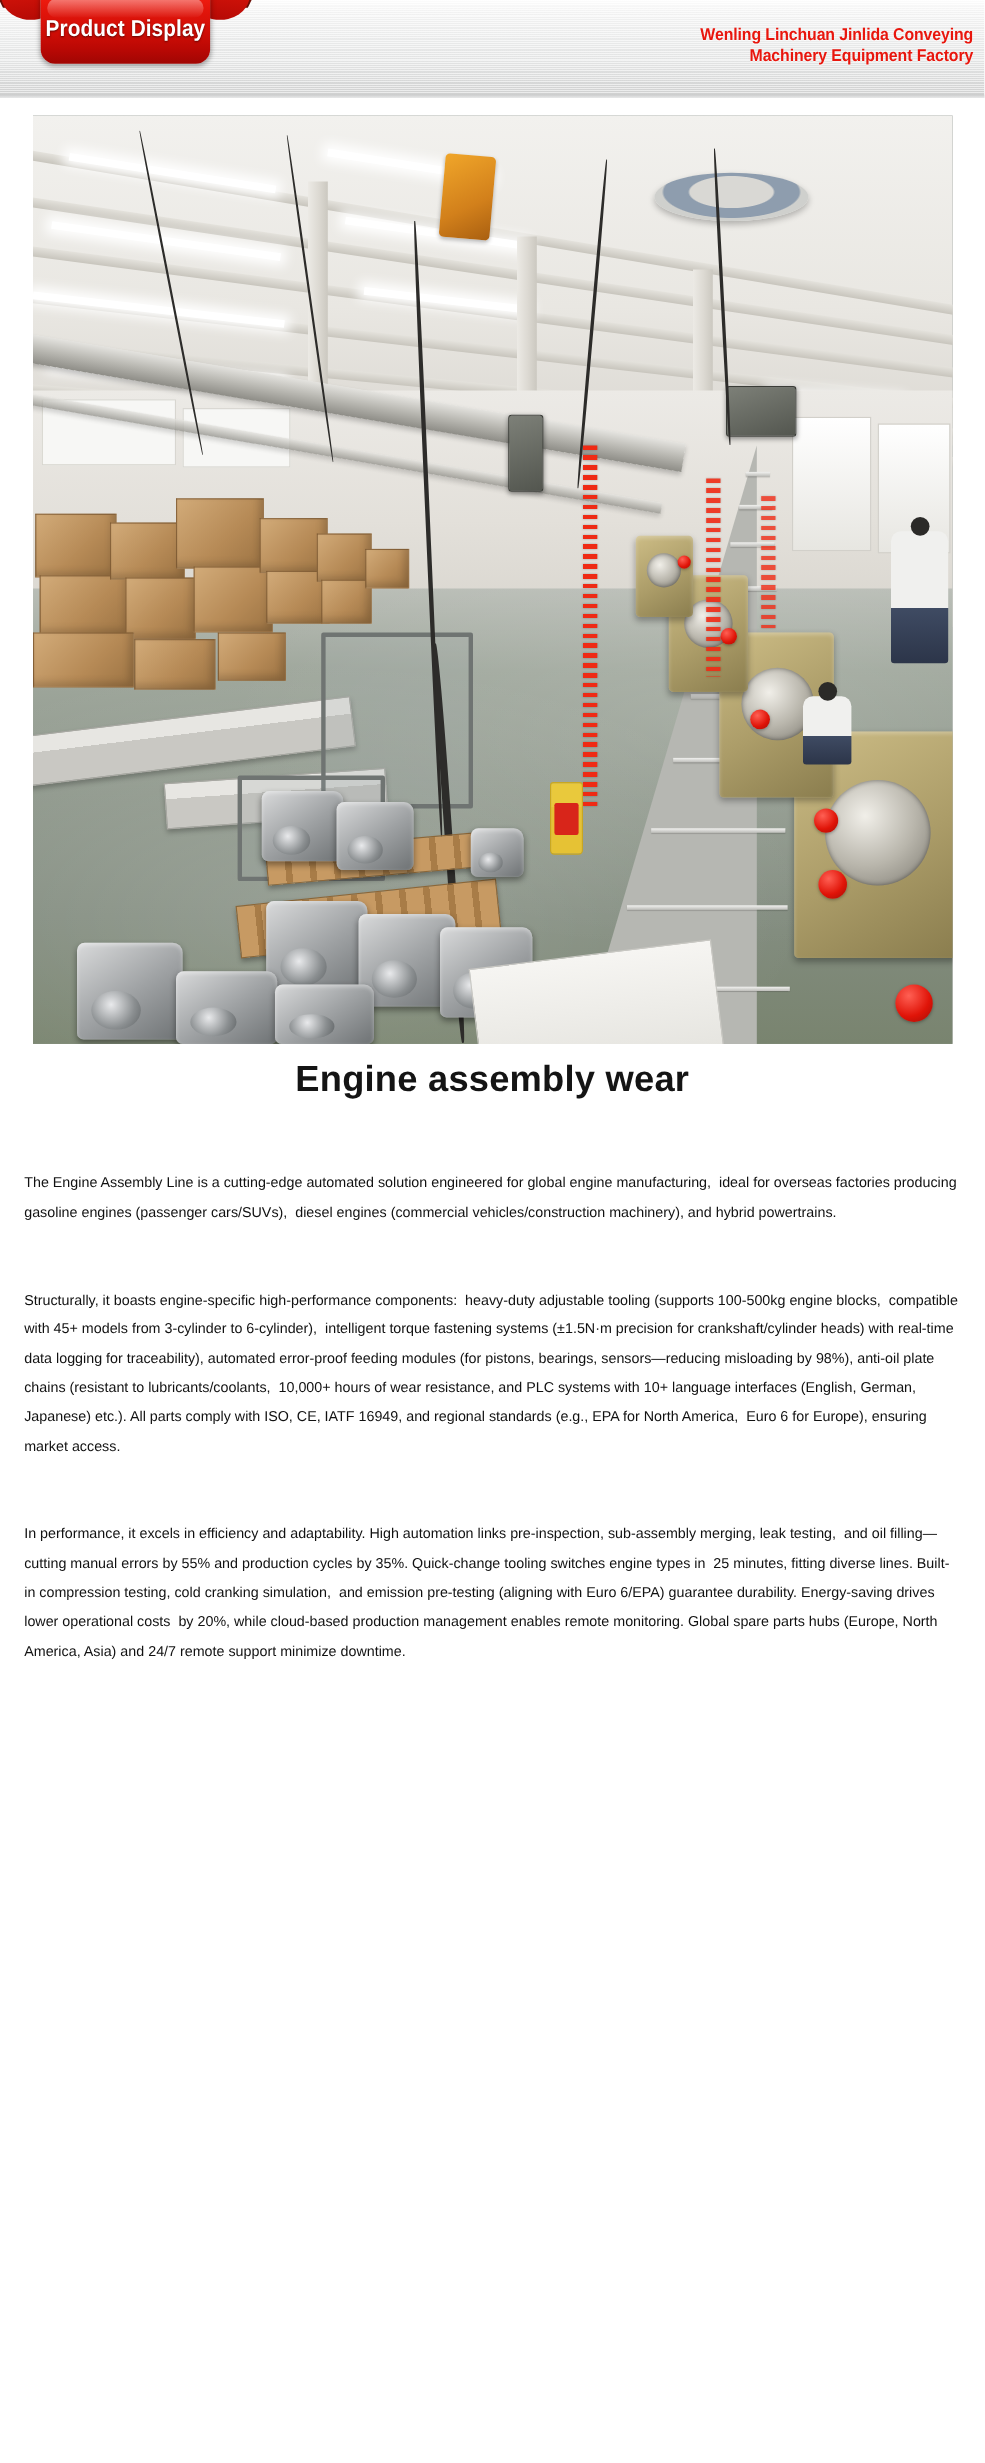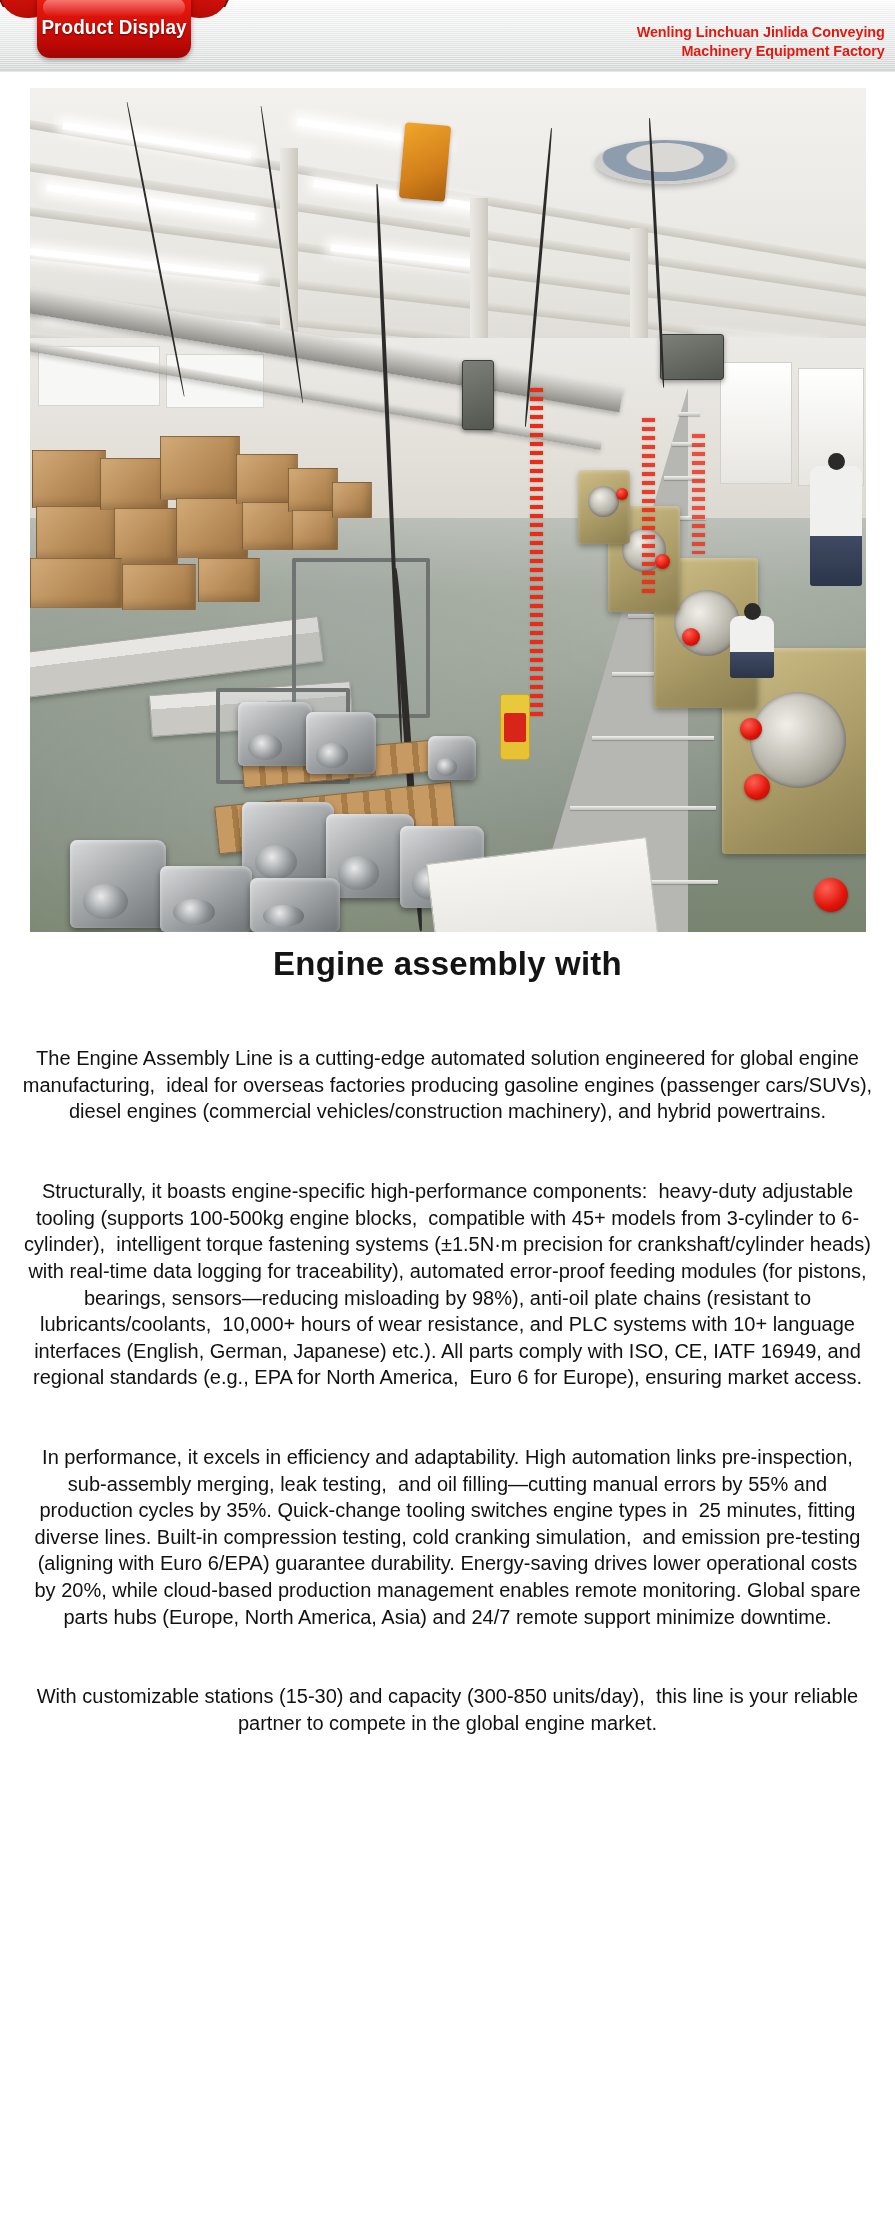--- a/index.html
+++ b/index.html
@@ -11,21 +11,21 @@
     width: 895px;
     min-height: 2239px;
     font-family: "Liberation Sans", sans-serif;
     -webkit-font-smoothing: antialiased;
   }
 
   
   .header {
     position: relative;
     width: 895px;
-    height: 72px;
+    height: 89px;
     background: linear-gradient(to bottom,
         #ffffff 0%,
         #f4f4f4 14%,
         #eceded 42%,
         #e2e3e3 70%,
         #d6d7d7 90%,
         #cfd0d0 100%);
     overflow: visible;
     box-sizing: border-box;
   }
@@ -376,24 +376,24 @@
     font-family: "Liberation Sans", sans-serif;
     font-size: 33px;
     font-weight: bold;
     color: #141414;
     letter-spacing: 0.2px;
     line-height: 44px;
   }
   .desc {
     margin: 6px 22px 0 22px;
     font-family: "Liberation Sans", sans-serif;
-    font-size: 20px;
+    font-size: 13px;
     line-height: 26.6px;
     color: #111111;
-    text-align: center;
+    text-align: left;
     white-space: pre-wrap;
   }
   .desc p {
     margin: 0;
   }
 </style>
 </head>
 <body>
 
 <div class="header">
@@ -550,20 +550,19 @@
     <div class="engine" style="left:130px; top:778px; width:92px; height:66px;"></div>
     <div class="engine" style="left:220px; top:790px; width:90px; height:54px;"></div>
     <div class="engine" style="left:208px; top:614px; width:74px; height:64px;"></div>
     <div class="engine" style="left:276px; top:624px; width:70px; height:62px;"></div>
     <div class="engine" style="left:398px; top:648px; width:48px; height:44px;"></div>
 
     <div class="whiteboard" style="left:396px; top:776px; width:220px; height:96px; transform:rotate(-7deg);"></div>
   </div>
 </div>
 
-<h1 class="product-title">Engine assembly with</h1>
+<h1 class="product-title">Engine assembly wear</h1>
 
 <div class="desc">
   <p>The Engine Assembly Line is a cutting-edge automated solution engineered for global engine manufacturing,  ideal for overseas factories producing gasoline engines (passenger cars/SUVs),  diesel engines (commercial vehicles/construction machinery), and hybrid powertrains.</p>
   <p>Structurally, it boasts engine-specific high-performance components:  heavy-duty adjustable tooling (supports 100-500kg engine blocks,  compatible with 45+ models from 3-cylinder to 6-cylinder),  intelligent torque fastening systems (±1.5N·m precision for crankshaft/cylinder heads) with real-time data logging for traceability), automated error-proof feeding modules (for pistons, bearings, sensors—reducing misloading by 98%), anti-oil plate chains (resistant to lubricants/coolants,  10,000+ hours of wear resistance, and PLC systems with 10+ language interfaces (English, German, Japanese) etc.). All parts comply with ISO, CE, IATF 16949, and regional standards (e.g., EPA for North America,  Euro 6 for Europe), ensuring market access.</p>
   <p>In performance, it excels in efficiency and adaptability. High automation links pre-inspection, sub-assembly merging, leak testing,  and oil filling—cutting manual errors by 55% and production cycles by 35%. Quick-change tooling switches engine types in  25 minutes, fitting diverse lines. Built-in compression testing, cold cranking simulation,  and emission pre-testing (aligning with Euro 6/EPA) guarantee durability. Energy-saving drives lower operational costs  by 20%, while cloud-based production management enables remote monitoring. Global spare parts hubs (Europe, North America, Asia) and 24/7 remote support minimize downtime.</p>
-  <p>With customizable stations (15-30) and capacity (300-850 units/day),  this line is your reliable partner to compete in the global engine market.</p>
 </div>
 
 </body></html>

